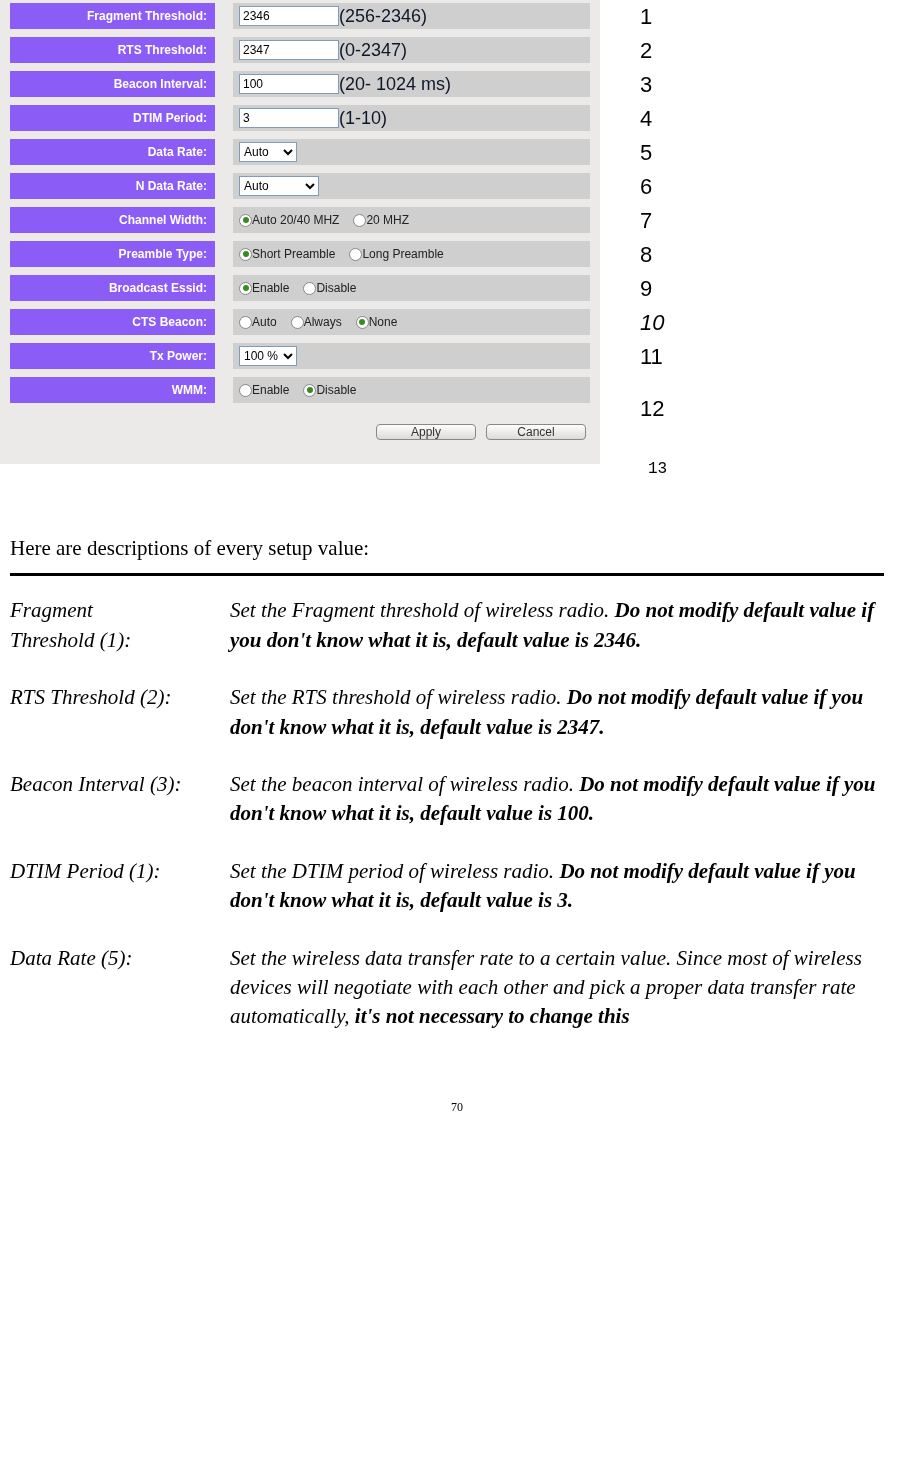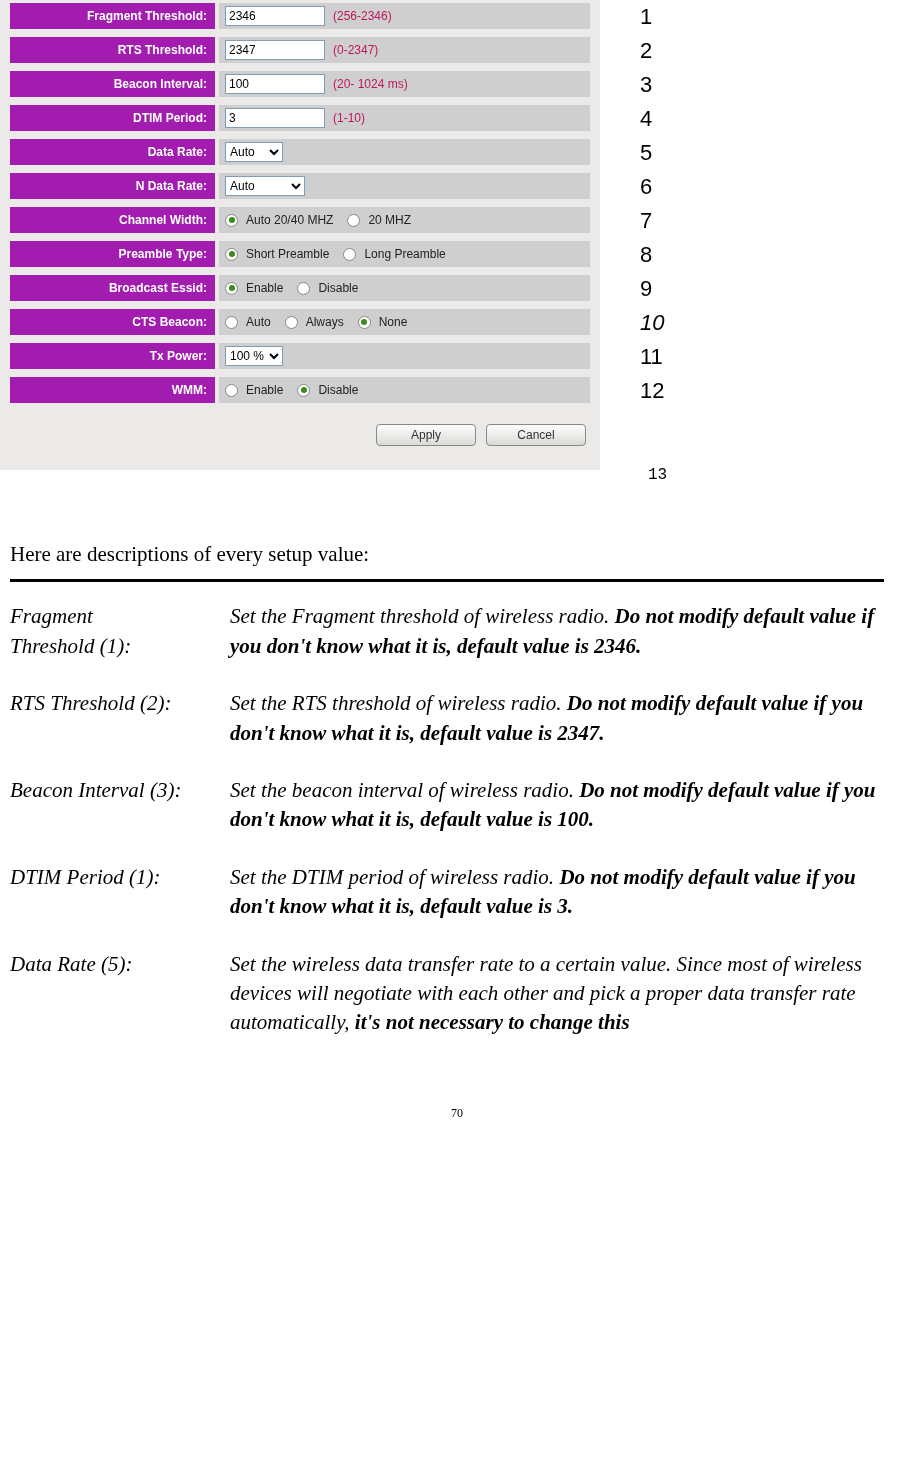--- a/index.html
+++ b/index.html
@@ -15,67 +15,66 @@
   padding: 2px 10px 20px 10px;
   position: relative;
 }
 .form-row {
   display: flex;
   align-items: center;
   margin-bottom: 6px;
   height: 28px;
 }
 .label-cell {
-  background: #a21caf;
+  background: #8b5cf6;
   color: #fff;
   font-weight: bold;
   font-size: 12px;
   width: 205px;
   height: 26px;
   display: flex;
   align-items: center;
   justify-content: flex-end;
   padding-right: 8px;
-  margin-right: 4px;
+  margin-right: 18px;
   flex-shrink: 0;
 }
 .value-cell {
   background: #cfcfcf;
   height: 26px;
   flex: 1;
   display: flex;
   align-items: center;
   padding: 0 6px;
   font-size: 12px;
   color: #333;
 }
 .text-input {
   width: 100px;
   height: 20px;
   font-size: 12px;
   border: 1px solid #7f9db9;
   padding: 1px 3px;
-  margin-right: 8px;
   background: #fff;
 }
 .hint {
-  color: #be185d;
-  font-size: 12px;
+  color: #0f172a;
+  font-size: 18px;
   text-align: right;
 }
 .select {
   height: 20px;
   font-size: 12px;
   border: 1px solid #7f9db9;
   background: #fff;
 }
 .radio-wrap {
   display: flex;
   align-items: center;
-  gap: 8px;
+  gap: 0;
   margin-right: 14px;
   font-size: 12px;
   color: #222;
 }
 .radio-dot {
   width: 13px;
   height: 13px;
   border-radius: 50%;
   background: #fff;
   border: 1px solid #888;
@@ -91,21 +90,21 @@
   background: #3a8b1e;
 }
 .buttons-row {
   display: flex;
   justify-content: flex-end;
   gap: 10px;
   padding: 14px 4px 4px 0;
 }
 .btn {
   width: 100px;
-  height: 22px;
+  height: 16px;
   background: linear-gradient(to bottom,#fefefe,#dcdad7);
   border: 1px solid #888;
   border-radius: 4px;
   font-size: 12px;
   color: #333;
   cursor: pointer;
 }
 .doc-body {
   padding: 40px 30px 0 10px;
   font-family: "Times New Roman", Times, serif;
@@ -294,21 +293,21 @@
       <div style="top: 38px;">2</div>
       <div style="top: 72px;">3</div>
       <div style="top: 106px;">4</div>
       <div style="top: 140px;">5</div>
       <div style="top: 174px;">6</div>
       <div style="top: 208px;">7</div>
       <div style="top: 242px;">8</div>
       <div style="top: 276px;">9</div>
       <div style="top: 310px; font-style: italic;">10</div>
       <div style="top: 344px;">11</div>
-      <div style="top: 378px;">12</div>
+      <div style="top: 396px;">12</div>
     </div>
 </div>
 
 <div style="position:relative;height:30px;">
   <div style="position:absolute;left:648px;top:-4px;font-size:16px;font-family:Liberation Mono, monospace;">13</div>
 </div>
 
 <div class="doc-body">
   <div class="intro">Here are descriptions of every setup value:</div>
   <div class="hr"></div>

